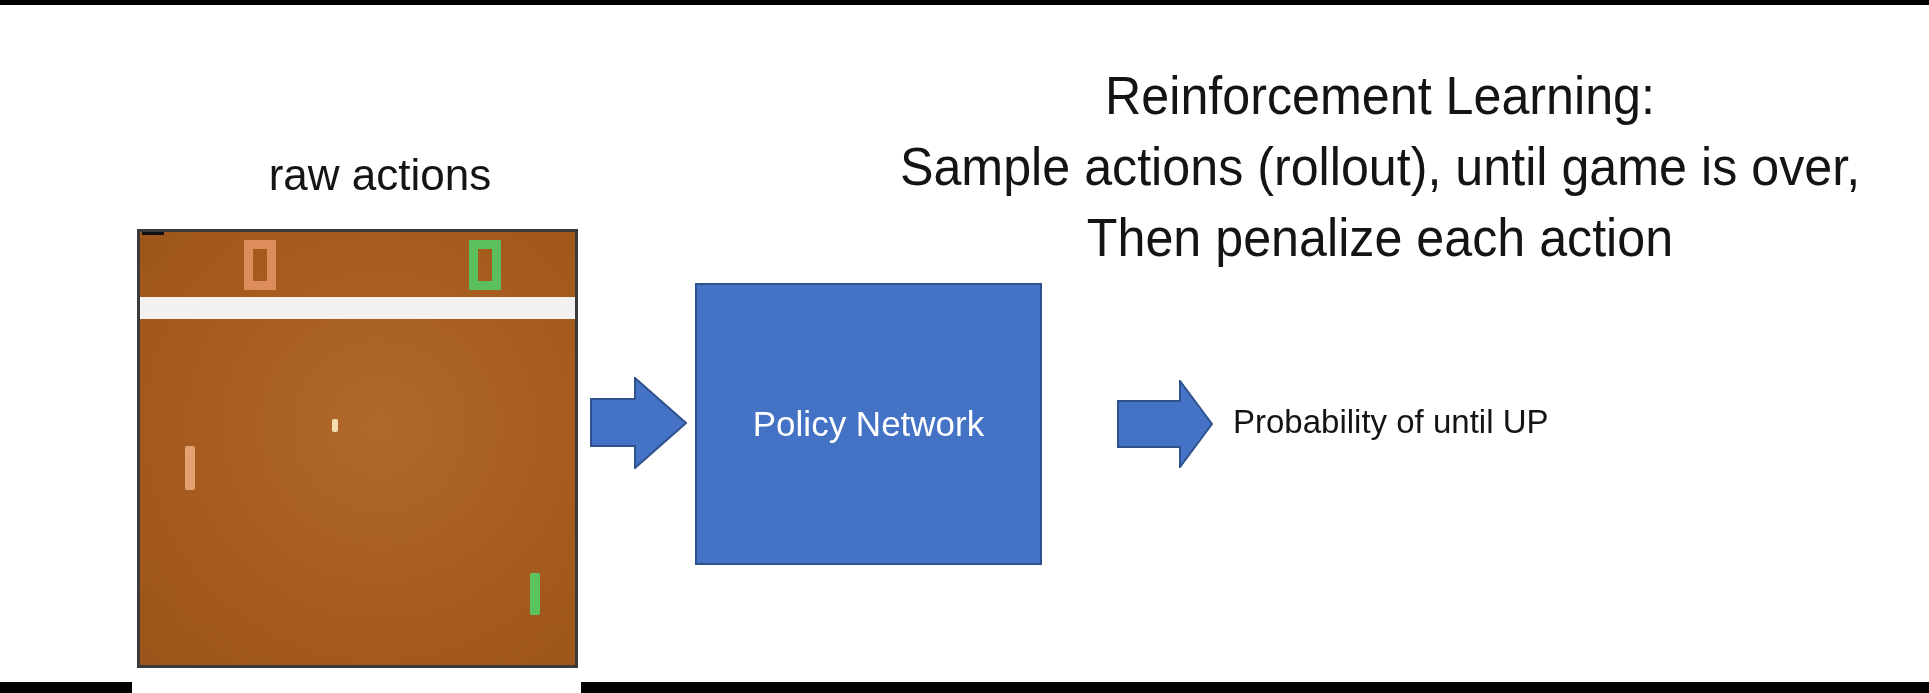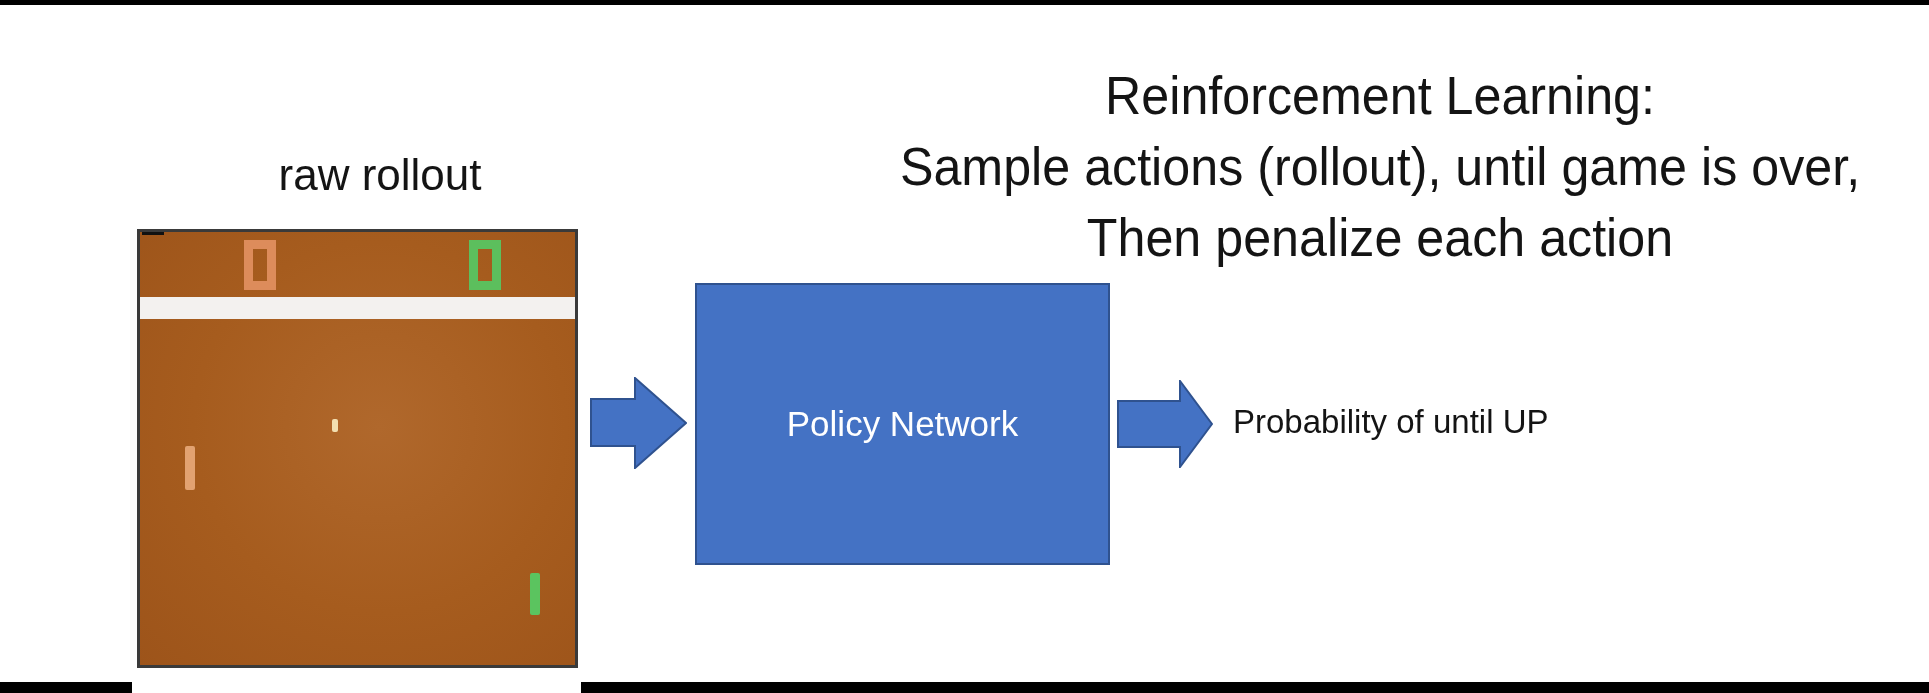--- a/index.html
+++ b/index.html
@@ -41,41 +41,41 @@
   .white-band{left:0;top:65px;width:435px;height:22px;background:var(--band-white);}
   .ball{left:192px;top:187px;width:6px;height:13px;background:var(--ball-cream);border-radius:2px;}
   .paddle-tan{left:45px;top:214px;width:10px;height:44px;background:var(--paddle-tan);border-radius:2px;}
   .paddle-green{left:390px;top:341px;width:10px;height:42px;background:var(--paddle-green);border-radius:2px;}
 
   
   .arrow-svg{display:block;}
   .arrow-left{left:590px;top:377px;}
   .arrow-right{left:1117px;top:380px;}
   .policy-box{
-    left:695px;top:283px;width:415px;height:282px;box-sizing:border-box;
+    left:695px;top:283px;width:347px;height:282px;box-sizing:border-box;
     background:var(--accent-blue);border:2px solid var(--accent-blue-border);
     display:flex;align-items:center;justify-content:center;
   }
   .policy-box .label{color:#ffffff;font-size:35px;}
   .prob-label{
     left:1233px;top:403px;font-size:33px;color:var(--text-dark);white-space:nowrap;
   }
 </style>
 </head>
 <body>
 
 <div class="abs top-bar"></div>
 
 <div class="abs title">
   <div>Reinforcement Learning:</div>
   <div>Sample actions (rollout), until game is over,</div>
   <div>Then penalize each action</div>
 </div>
 
-<div class="abs raw-pixels">raw rollout</div>
+<div class="abs raw-pixels">raw actions</div>
 
 <div class="abs game">
   <div class="abs corner-tick"></div>
   <div class="abs score score-left" aria-label="0"></div>
   <div class="abs score score-right" aria-label="0"></div>
   <div class="abs white-band"></div>
   <div class="abs ball"></div>
   <div class="abs paddle-tan"></div>
   <div class="abs paddle-green"></div>
 </div>

